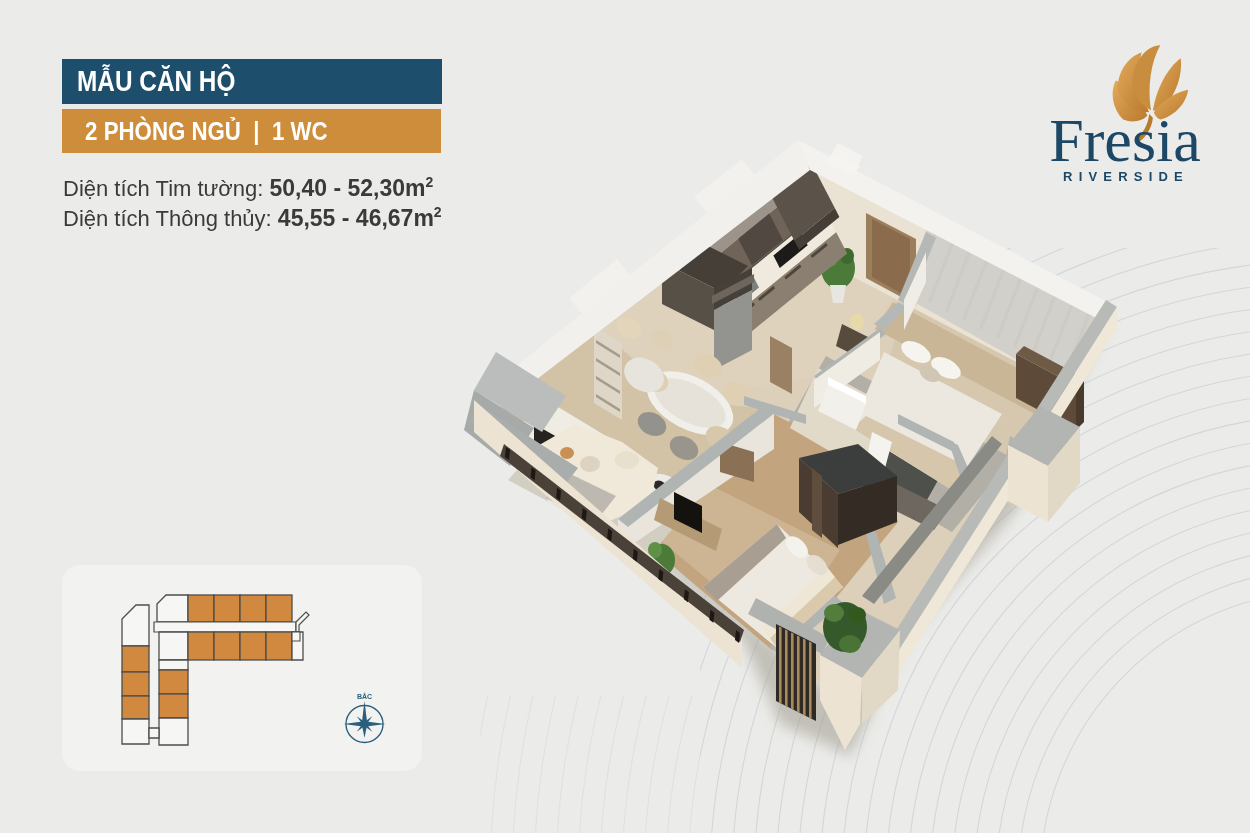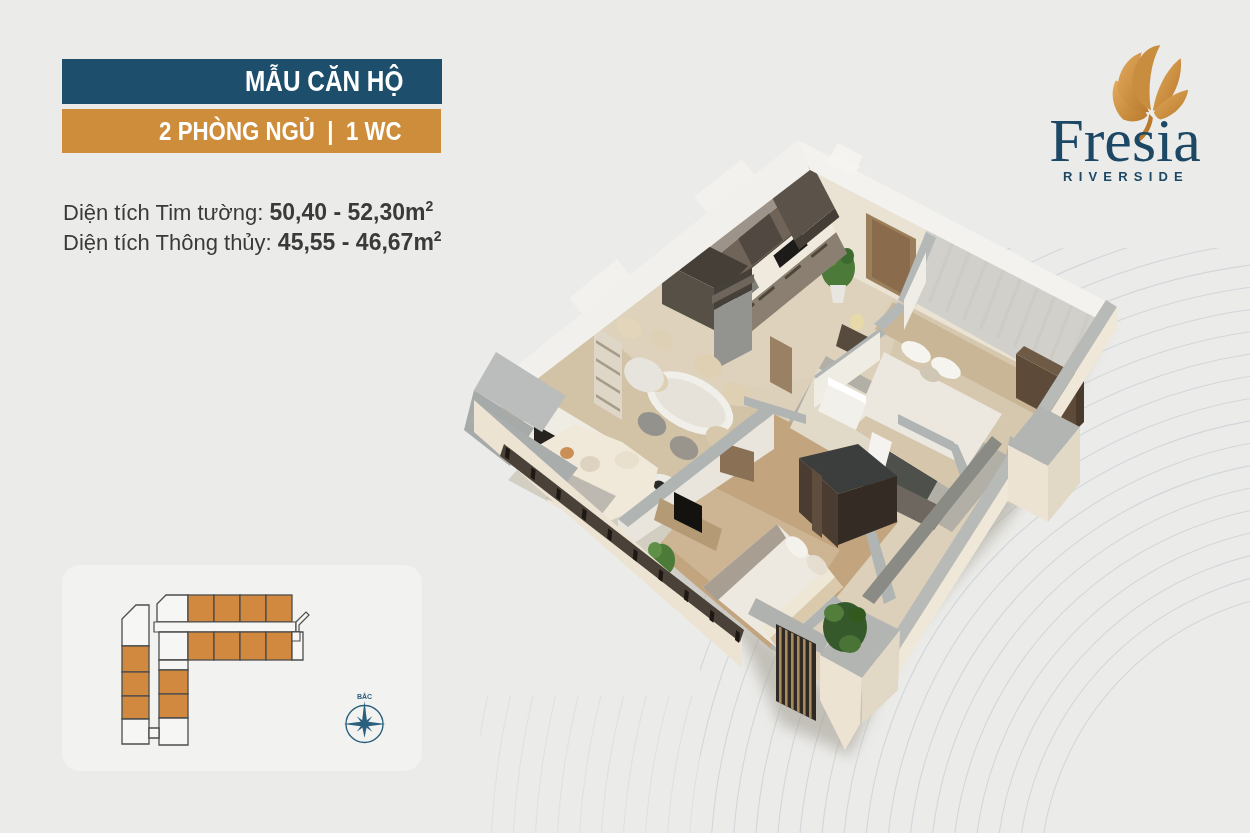--- a/index.html
+++ b/index.html
@@ -1,25 +1,25 @@
 <!DOCTYPE html>
 <html><head>
 <meta charset="utf-8">
 <style>
   html,body{margin:0;padding:0;}
   body{width:1250px;height:833px;overflow:hidden;background:#ebebe9;
        font-family:"Liberation Sans", sans-serif;position:relative;}
   #stage{position:absolute;left:0;top:0;width:1250px;height:833px;}
-  .banner{position:absolute;color:#fff;font-weight:bold;text-align:right;box-sizing:border-box;}
+  .banner{position:absolute;color:#fff;font-weight:bold;text-align:left;box-sizing:border-box;}
   #b1{left:62px;top:59px;width:380px;height:45px;background:#1d4e6b;
       font-size:29px;line-height:45px;}
   #b2{left:62px;top:109px;width:379px;height:44px;background:#ce8d3b;
       font-size:26.5px;line-height:44px;}
   .banner span{display:inline-block;transform:scaleX(0.84);transform-origin:center;}
-  .area{position:absolute;left:63px;color:#3a3a3a;font-size:22px;white-space:nowrap;margin-top:24px;}
+  .area{position:absolute;left:63px;color:#3a3a3a;font-size:22px;white-space:nowrap;}
   .area b{font-size:23px;}
   .area sup{font-size:14px;}
   #a1{top:174px;}
   #a2{top:204px;text-align:right;}
 </style>
 </head>
 <body>
 <svg id="stage" viewBox="0 0 1250 833">
   <rect x="0" y="0" width="1250" height="833" fill="#ebebe9"></rect>
   <clipPath id="ctr">

